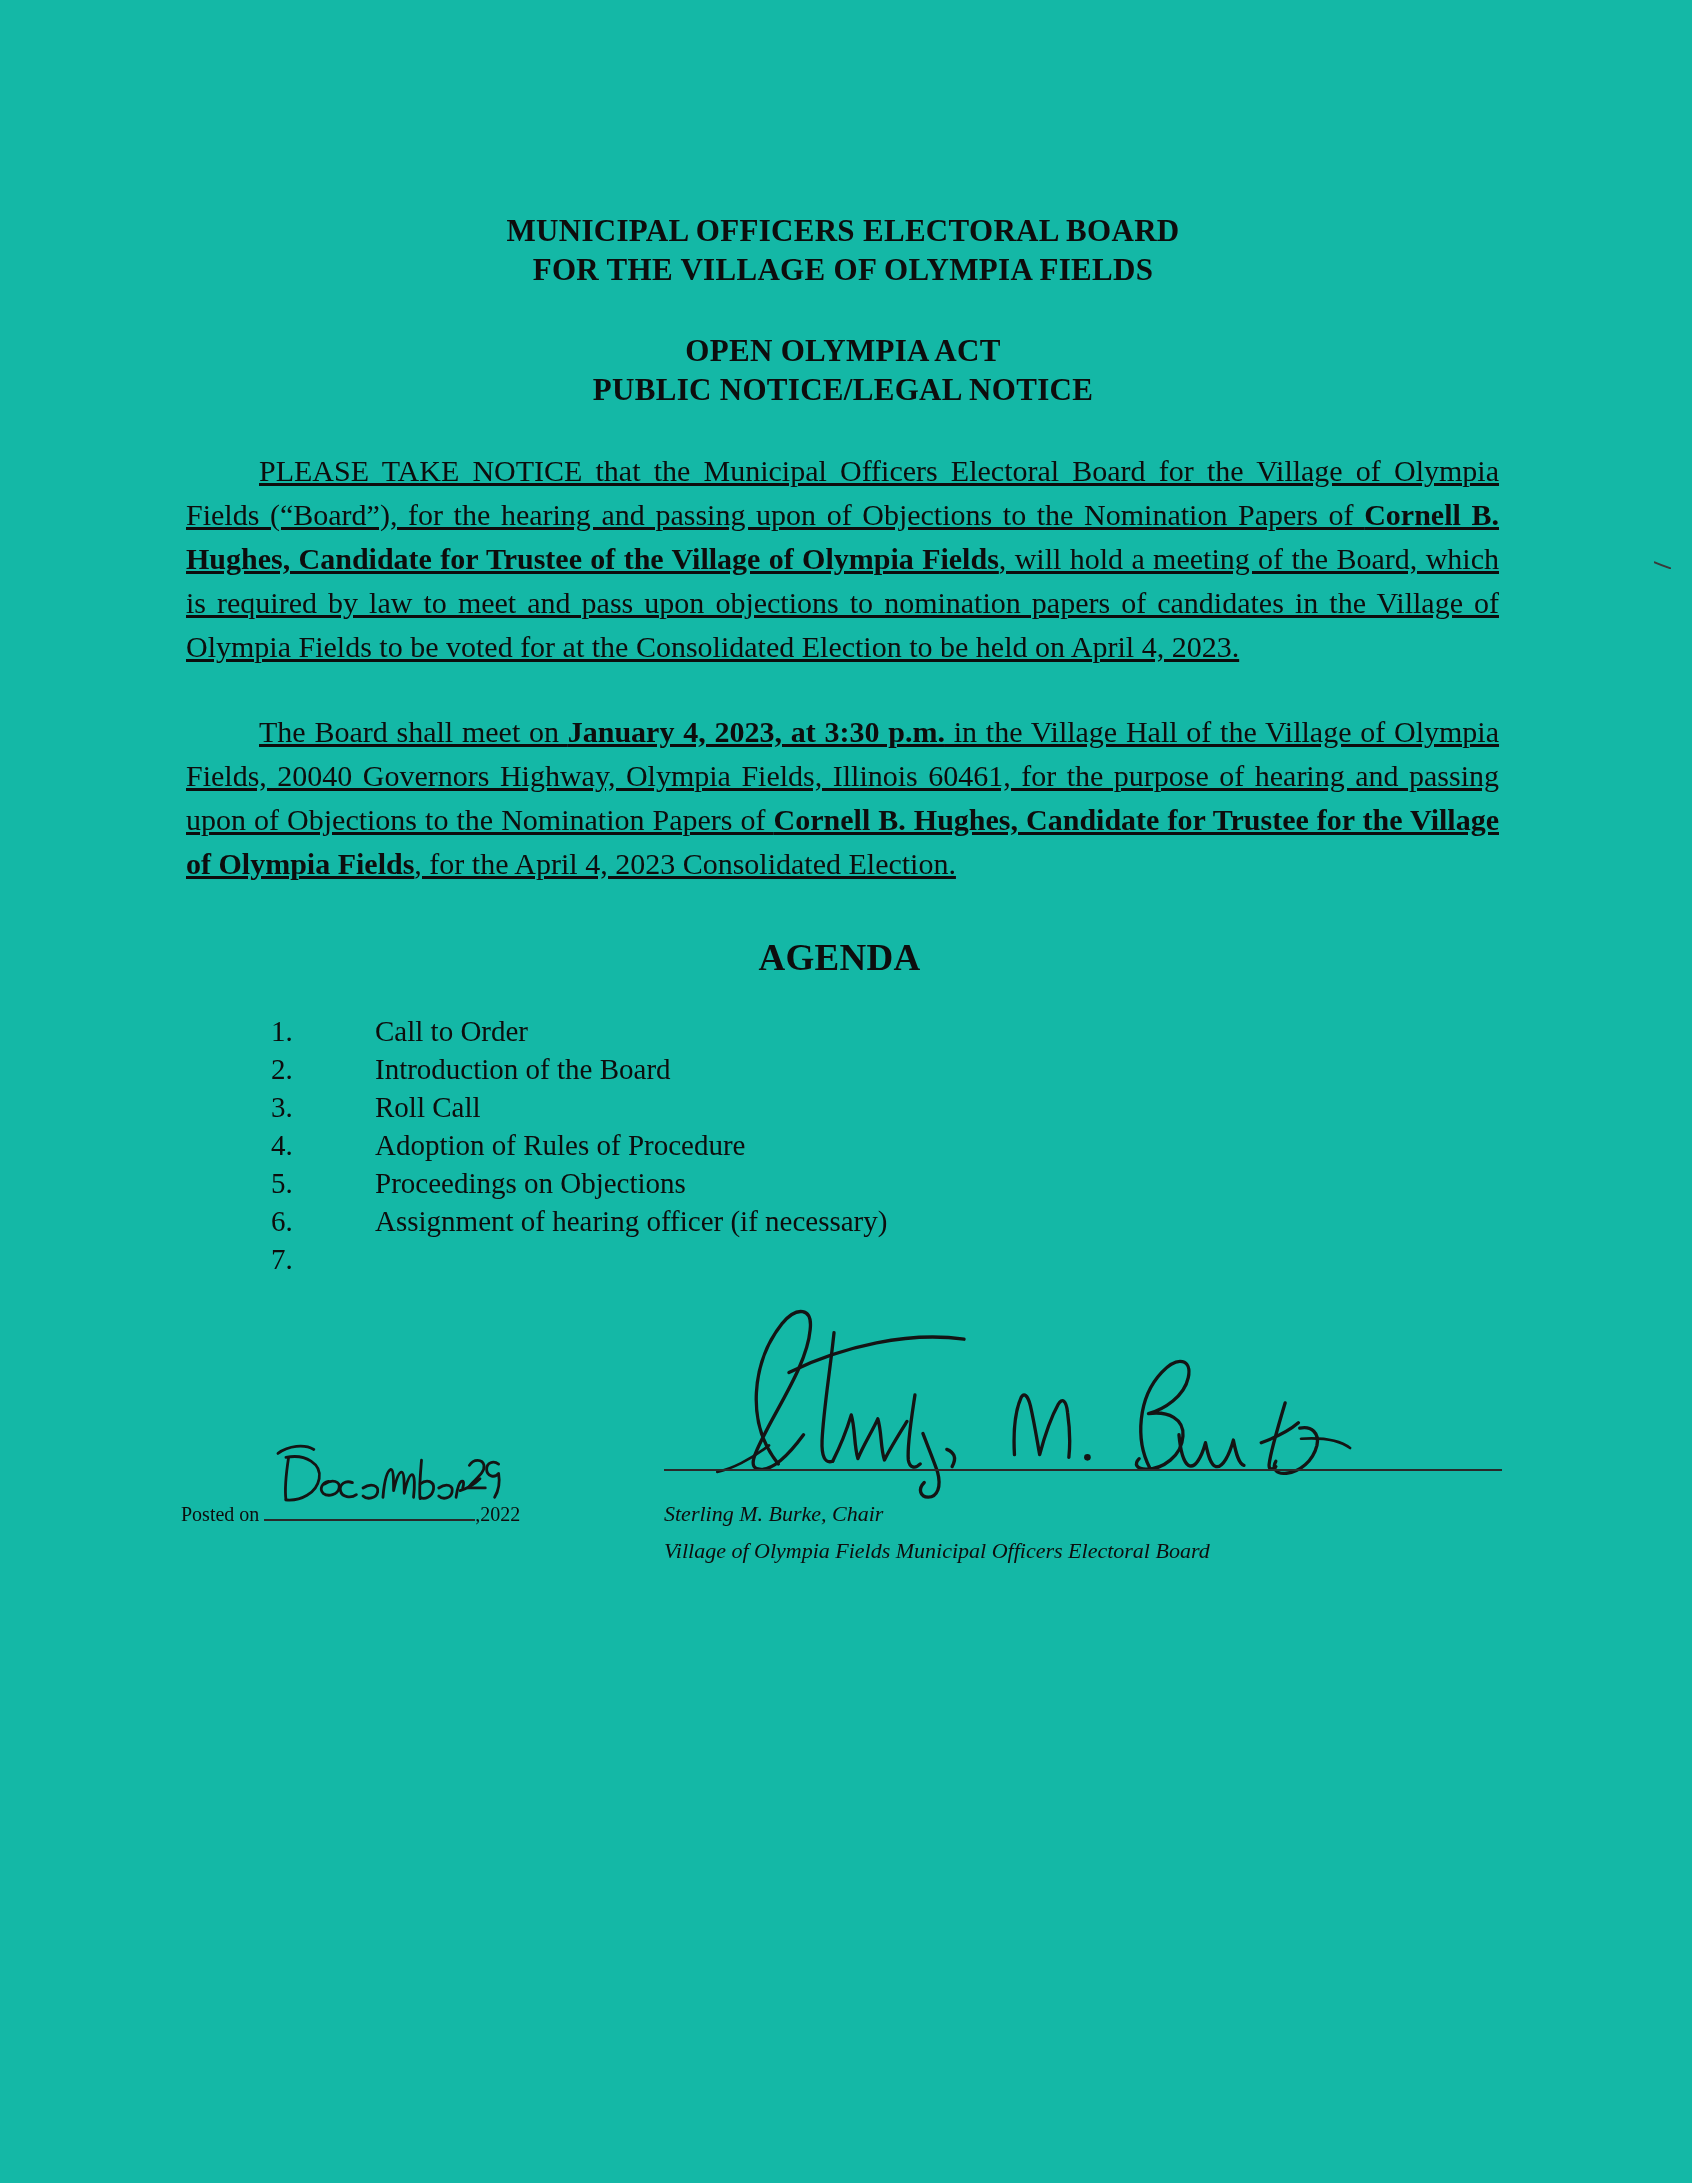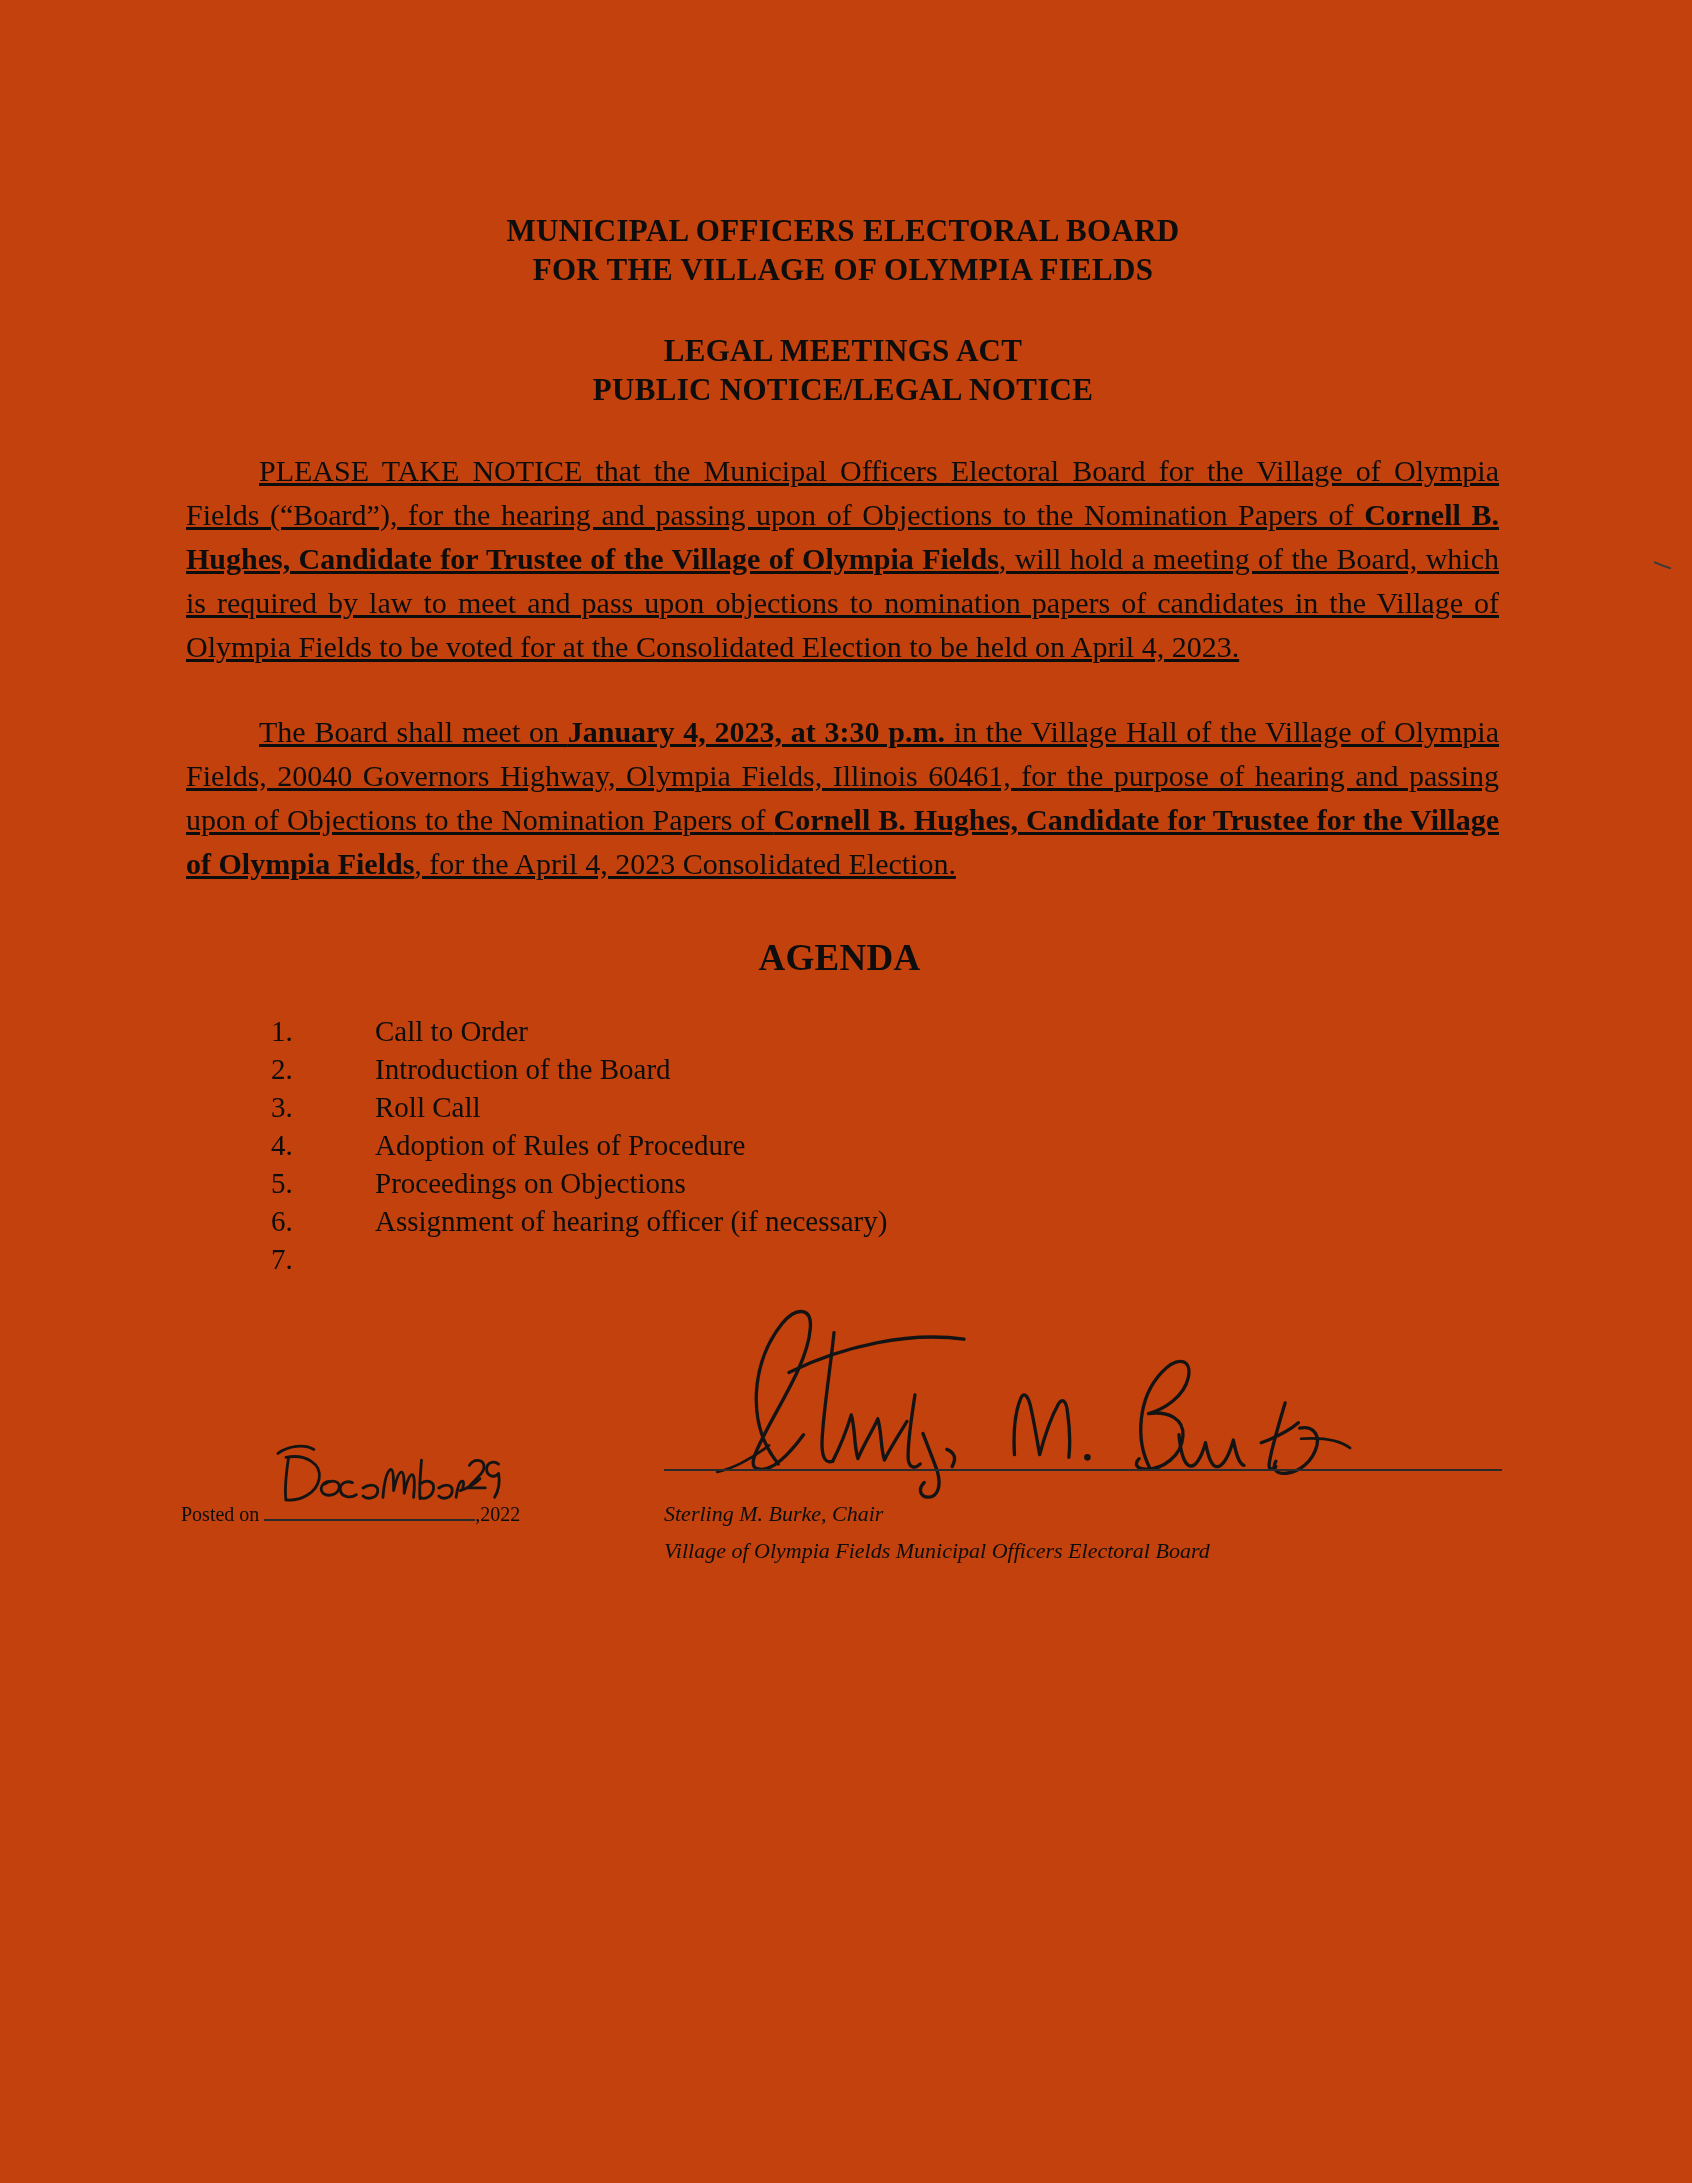--- a/index.html
+++ b/index.html
@@ -12,21 +12,21 @@
     height: 2183px;
     position: relative;
     font-family: "Liberation Serif", "DejaVu Serif", serif;
     color: #0d0d0d;
     -webkit-font-smoothing: antialiased;
   }
 
   .page {
     position: absolute;
     inset: 0;
-    background: #c2410c;
+    background: #14b8a6;
   }
 
   
   .title-block {
     position: absolute;
     left: 186px;
     right: 193px;
     top: 211px;
     text-align: center;
   }
@@ -176,21 +176,21 @@
 <body>
 
 <div class="page">
 
   <div class="title-block">
     <div class="title-line">MUNICIPAL OFFICERS ELECTORAL BOARD</div>
     <div class="title-line">FOR THE VILLAGE OF OLYMPIA FIELDS</div>
   </div>
 
   <div class="subtitle-block">
-    <div class="subtitle-line">LEGAL MEETINGS ACT</div>
+    <div class="subtitle-line">OPEN OLYMPIA ACT</div>
     <div class="subtitle-line">PUBLIC NOTICE/LEGAL NOTICE</div>
   </div>
 
   <div class="body-block" id="para1">
     <p class="para"><span class="indent"></span><span>PLEASE TAKE NOTICE that the Municipal Officers Electoral Board for the Village of Olympia Fields (“Board”), for the hearing and passing upon of Objections to the Nomination Papers of </span><b>Cornell B. Hughes, Candidate for Trustee of the Village of Olympia Fields</b><span>, will hold a meeting of the Board, which is required by law to meet and pass upon objections to nomination papers of candidates in the Village of Olympia Fields to be voted for at the Consolidated Election to be held on April 4, 2023.</span></p>
   </div>
 
   <div class="body-block" id="para2">
     <p class="para"><span class="indent"></span><span>The Board shall meet on </span><b>January 4, 2023, at 3:30 p.m.</b><span> in the Village Hall of the Village of Olympia Fields, 20040 Governors Highway, Olympia Fields, Illinois 60461, for the purpose of hearing and passing upon of Objections to the Nomination Papers of </span><b>Cornell B. Hughes, Candidate for Trustee for the Village of Olympia Fields</b><span>, for the April 4, 2023 Consolidated Election.</span></p>
   </div>

